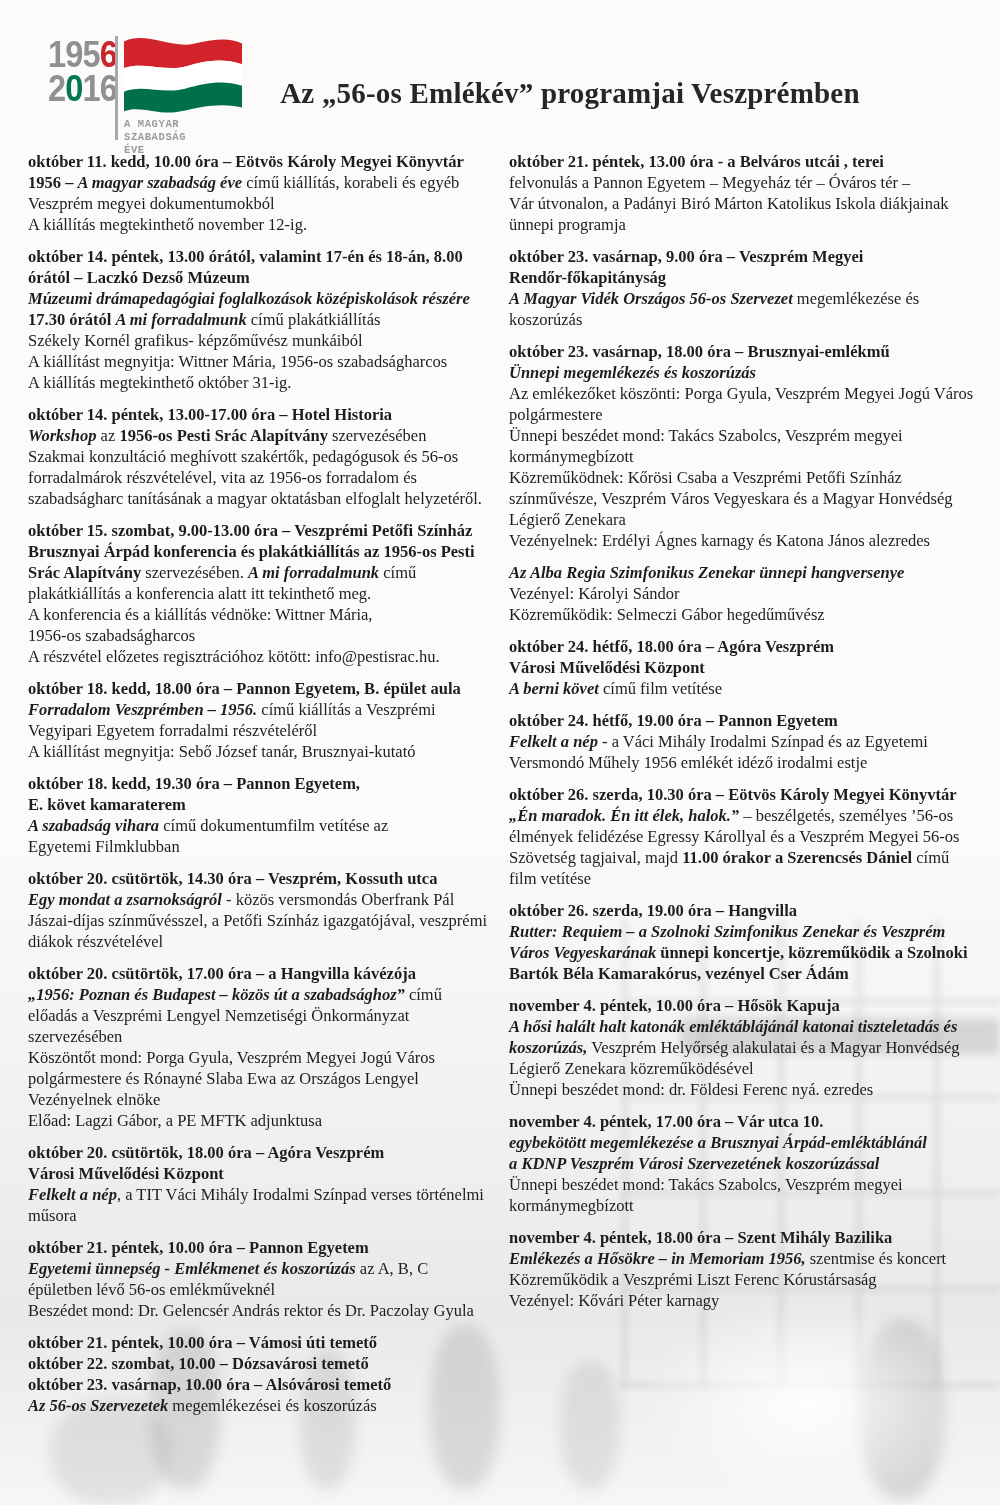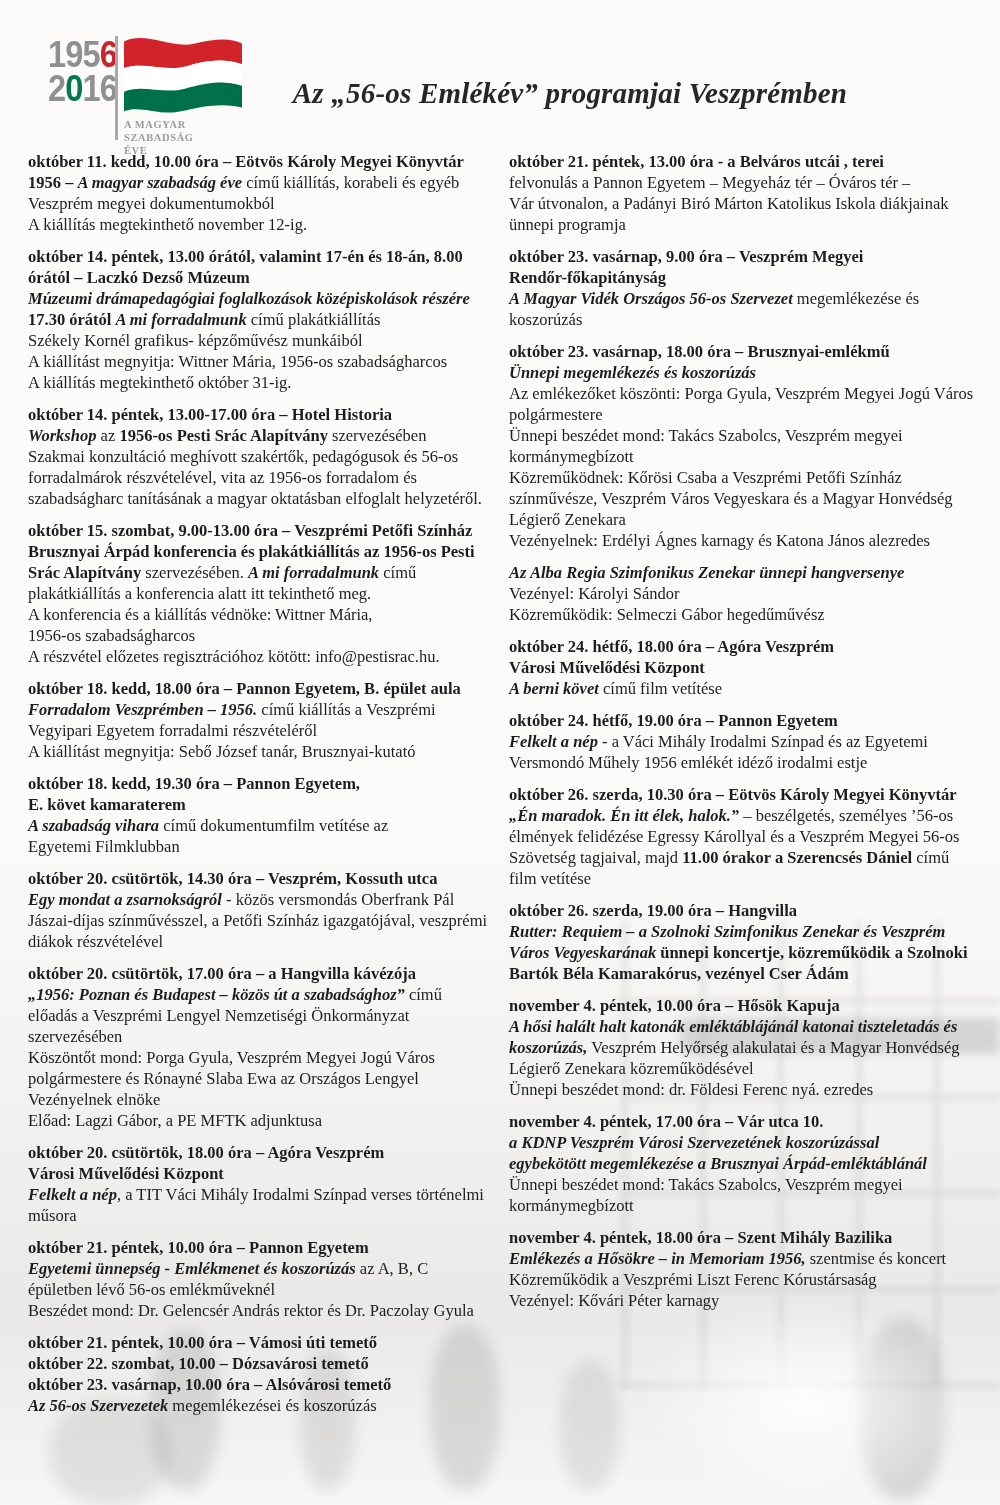--- a/index.html
+++ b/index.html
@@ -54,29 +54,28 @@
     font-weight:bold;font-size:37px;line-height:.93;
     color:#8f9093;letter-spacing:-1px;
     transform:scaleX(.88);transform-origin:left top;
   }
   .accent-red{color:#c9252c;}
   .accent-green{color:#007a4e;}
   .logo-divider{position:absolute;left:67px;top:0;width:3px;height:104px;background:#a9a9ad;}
   .logo-flag{position:absolute;left:76px;top:-2px;width:118px;height:80px;}
   .logo-tagline{
     position:absolute;left:76px;top:82px;
-    font-family:Liberation Serif, serif;
+    font-family:Liberation Mono, monospace;
     font-size:10.5px;line-height:1.25;font-weight:bold;
     color:#9b9b9f;letter-spacing:.6px;
   }
   .page-title{
     position:absolute;left:230px;top:58px;width:680px;
     text-align:center;font-weight:bold;font-size:29px;color:#262626;
     letter-spacing:.2px;
-    font-style:italic;
   }
 
   
   .columns{
     position:absolute;left:28px;top:151px;width:944px;
     display:flex;gap:30px;
   }
   .col{width:451px;}
   .entry{margin-bottom:11px;}
   .line{font-size:16.5px;line-height:21px;white-space:nowrap;}
@@ -257,22 +256,22 @@
         </div>
         <div class="entry">
           <div class="line"><span class="seg-b">november 4. péntek, 10.00 óra – Hősök Kapuja</span></div>
           <div class="line"><span class="seg-bi">A hősi halált halt katonák emléktáblájánál katonai tiszteletadás és</span></div>
           <div class="line"><span class="seg-bi">koszorúzás,</span><span class="seg-r"> Veszprém Helyőrség alakulatai és a Magyar Honvédség</span></div>
           <div class="line"><span class="seg-r">Légierő Zenekara közreműködésével</span></div>
           <div class="line"><span class="seg-r">Ünnepi beszédet mond: dr. Földesi Ferenc nyá. ezredes</span></div>
         </div>
         <div class="entry">
           <div class="line"><span class="seg-b">november 4. péntek, 17.00 óra – Vár utca 10.</span></div>
+          <div class="line"><span class="seg-bi">egybekötött megemlékezése a Brusznyai Árpád-emléktáblánál</span></div>
           <div class="line"><span class="seg-bi">a KDNP Veszprém Városi Szervezetének koszorúzással</span></div>
-          <div class="line"><span class="seg-bi">egybekötött megemlékezése a Brusznyai Árpád-emléktáblánál</span></div>
           <div class="line"><span class="seg-r">Ünnepi beszédet mond: Takács Szabolcs, Veszprém megyei</span></div>
           <div class="line"><span class="seg-r">kormánymegbízott</span></div>
         </div>
         <div class="entry">
           <div class="line"><span class="seg-b">november 4. péntek, 18.00 óra – Szent Mihály Bazilika</span></div>
           <div class="line"><span class="seg-bi">Emlékezés a Hősökre – in Memoriam 1956,</span><span class="seg-r"> szentmise és koncert</span></div>
           <div class="line"><span class="seg-r">Közreműködik a Veszprémi Liszt Ferenc Kórustársaság</span></div>
           <div class="line"><span class="seg-r">Vezényel: Kővári Péter karnagy</span></div>
         </div>
       </div>

